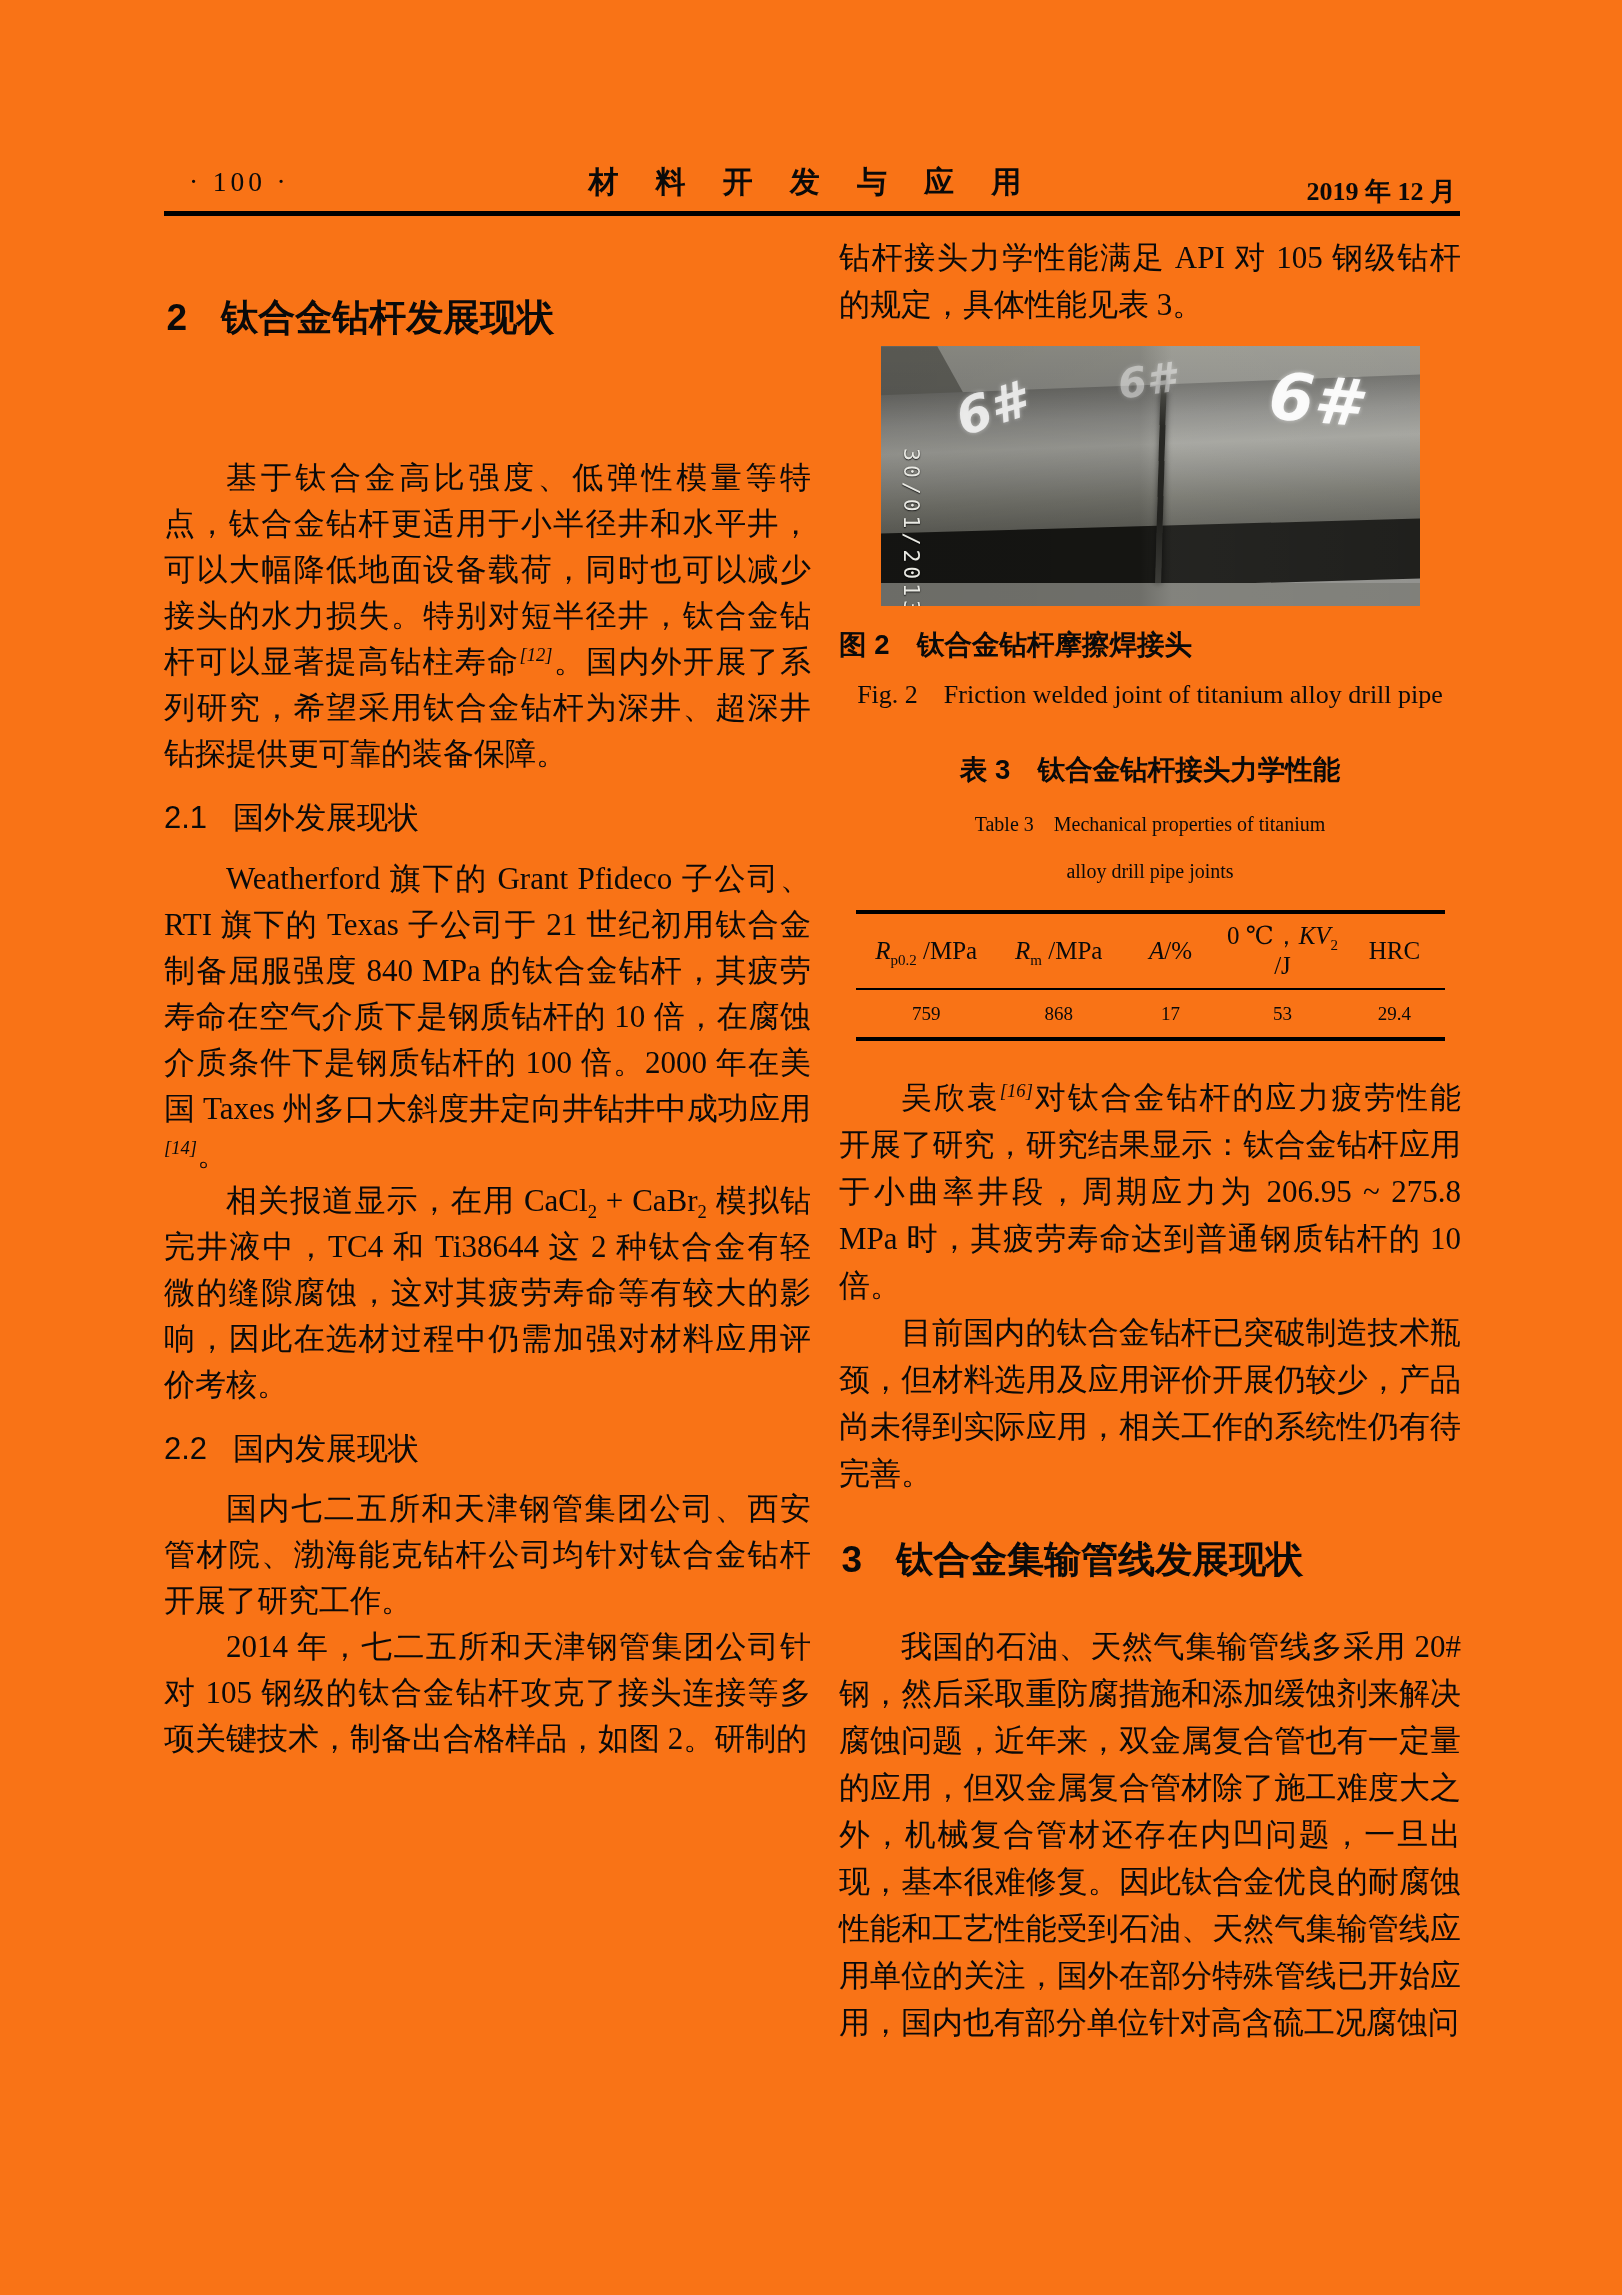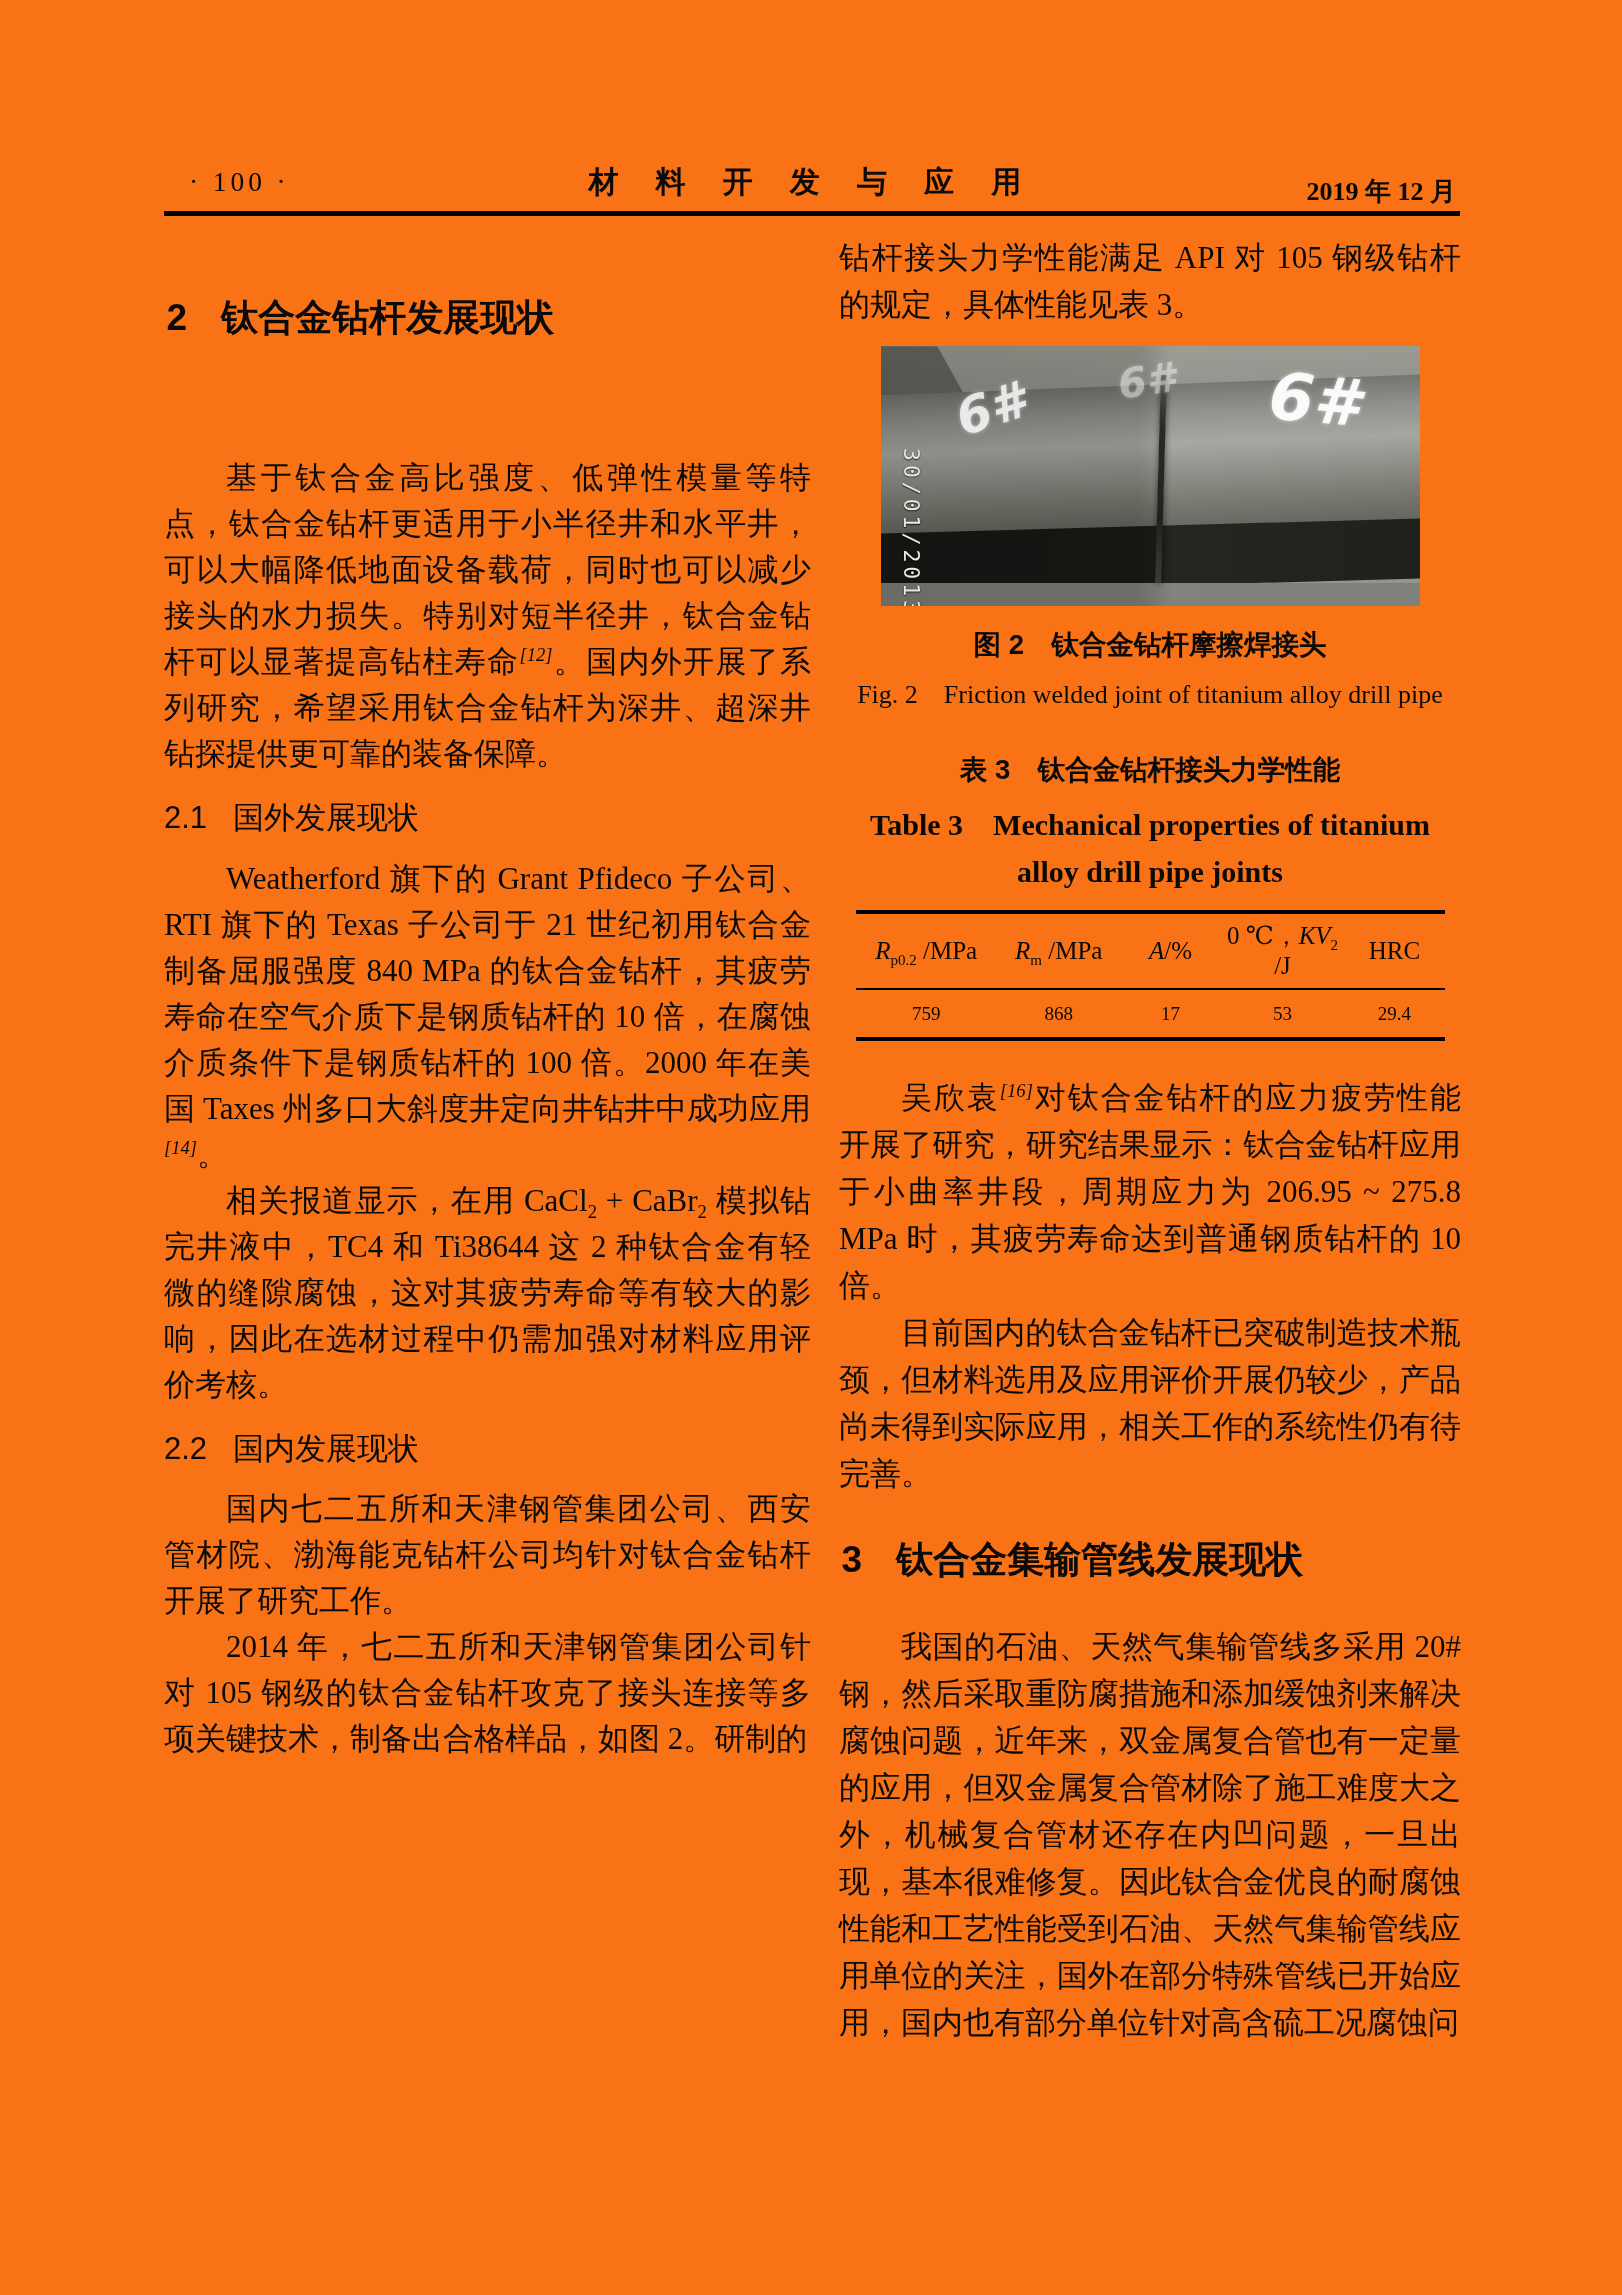--- a/index.html
+++ b/index.html
@@ -60,28 +60,28 @@
            font-family:"DejaVu Sans",sans-serif; font-weight:700;
            text-shadow:0 0 4.6px rgba(255,255,255,.55); }
   .chalk-left   { left:14%; top:13%; font-size:50px; transform:rotate(-18deg); opacity:.88; }
   .chalk-center { left:44%; top:4%;  font-size:41px; transform:rotate(-8deg); opacity:.5; }
   .chalk-right  { left:72%; top:6%;  font-size:65px; transform:rotate(5deg); }
   .ph-stamp { position:absolute; left:3.5%; top:39%; writing-mode:vertical-rl;
               text-orientation:sideways; font-family:"DejaVu Sans Mono",monospace;
               font-size:21.6px; letter-spacing:3.9px; color:#e9e9e3;
               text-shadow:0.7px 0.7px 1.3px #000; white-space:nowrap; }
 
-  .cap-zh { margin-top:22px; text-align:center; font-family:"Liberation Sans","DejaVu Sans",sans-serif;
+  .cap-zh { margin-top:22px; font-family:"Liberation Sans","DejaVu Sans",sans-serif;
             font-weight:700; font-size:27.5px; line-height:33px; }
   .cap-en { margin-top:17px; text-align:center; font-size:26px; line-height:34px; }
 
   
   .tbl-cap-zh { margin-top:41px; text-align:center; font-family:"Liberation Sans","DejaVu Sans",sans-serif;
                 font-weight:700; font-size:27.5px; line-height:33px; }
-  .tbl-cap-en { margin-top:14.4px; text-align:center; font-size:30px; line-height:47px;font-weight:bold; }
+  .tbl-cap-en { margin-top:14.4px; text-align:center; font-size:20px; line-height:47px; }
   table.tbl3 { width:589px; margin:15.7px auto 0; border-collapse:collapse;
                border-top:4.6px solid #000; border-bottom:4.6px solid #000; }
   .tbl3 th { font-weight:400; font-size:25px; line-height:30px; height:77px;
              vertical-align:middle; text-align:center; border-bottom:2px solid #000;
              padding:3.9px 1.3px; }
   .tbl3 td { font-size:19px; height:50px; text-align:center; vertical-align:middle; }
   .tbl3 i { font-family:"Liberation Serif","DejaVu Serif",serif; }
 
   .mt-wu { margin-top:33px; }
   .h-sec.third { margin:41px 0 42px 2.6px; }

